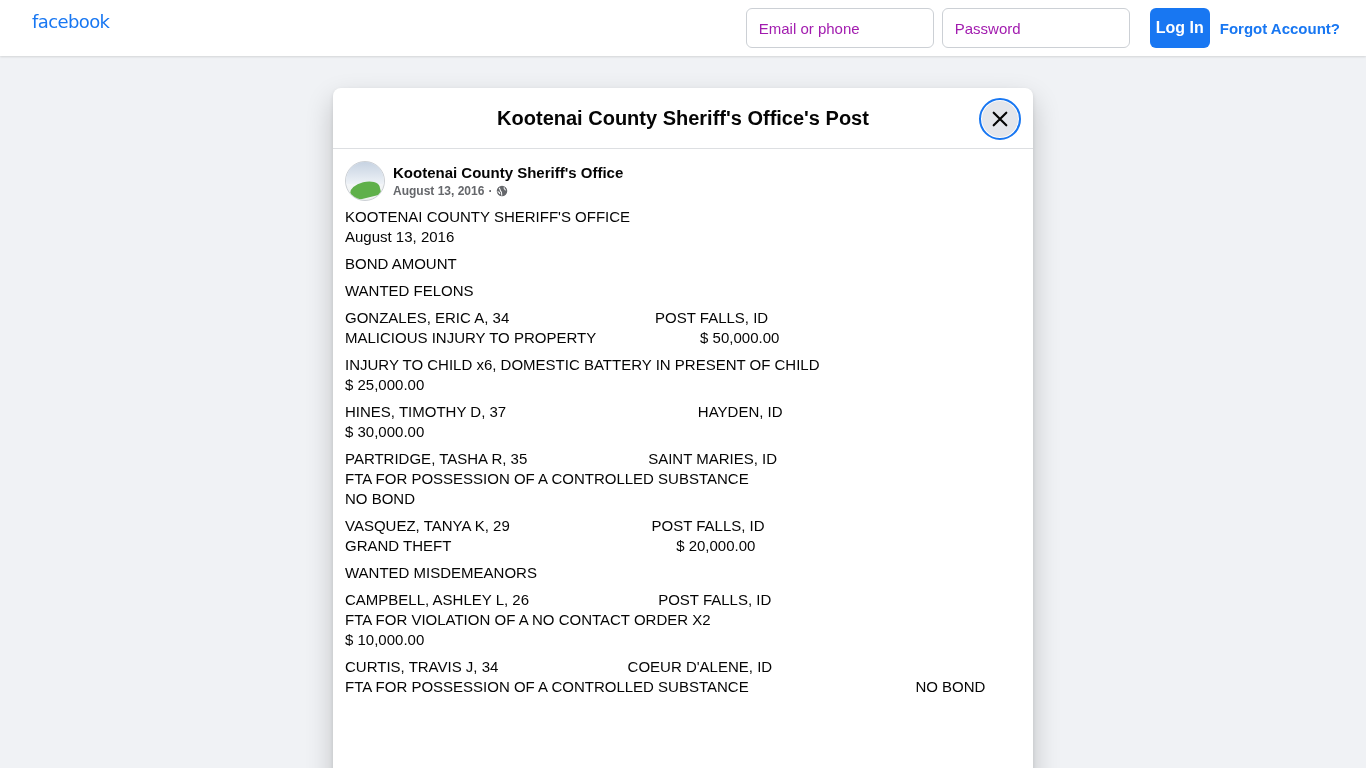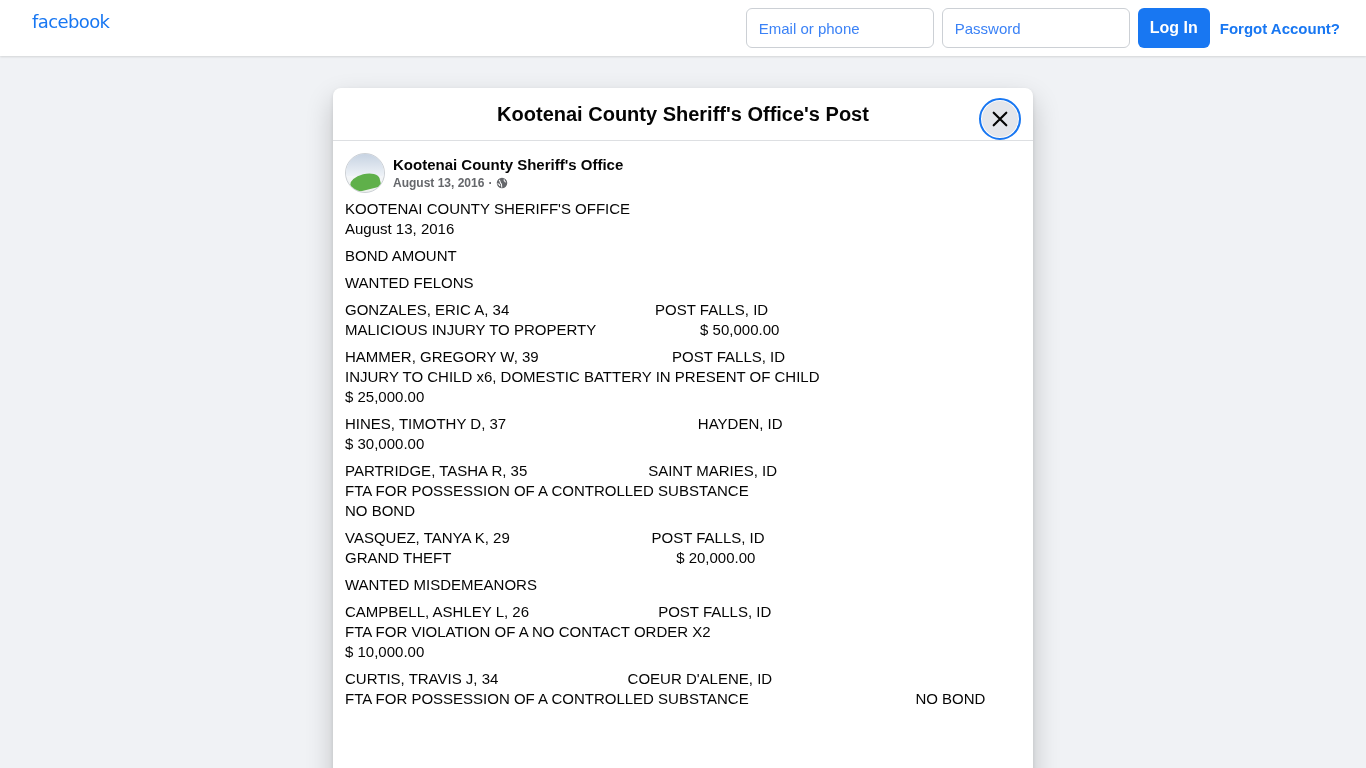--- a/index.html
+++ b/index.html
@@ -2,27 +2,27 @@
 <html><head>
 <meta charset="utf-8">
 <style>
   * { box-sizing: border-box; margin: 0; padding: 0; }
   html, body { width: 1366px; height: 768px; overflow: hidden; }
   body { background: #f0f2f5; font-family: "Liberation Sans", "DejaVu Sans", sans-serif; color: #050505; position: relative; }
 
   .topbar { position: absolute; top: 0; left: 0; width: 1366px; height: 56px; background: #ffffff; box-shadow: 0 1px 2px rgba(0,0,0,0.12); z-index: 2; }
   .logo { position: absolute; left: 32px; top: 11px; font-family: "DejaVu Sans", sans-serif; font-weight: normal; font-size: 18px; color: #1877f2; letter-spacing: -0.6px; }
   .login-form { position: absolute; right: 0; top: 8px; height: 40px; display: flex; align-items: center; }
-  .field { width: 188px; height: 40px; border: 1px solid #ccd0d5; border-radius: 6px; background: #fff; padding: 6px 12px; font-size: 15px; color: #3b82f6; display: flex; align-items: center; margin-right: 8px; font-family: "Liberation Sans", sans-serif; }
+  .field { width: 188px; height: 40px; border: 1px solid #ccd0d5; border-radius: 6px; background: #fff; padding: 6px 12px; font-size: 15px; color: #a21caf; display: flex; align-items: center; margin-right: 8px; font-family: "Liberation Sans", sans-serif; }
   .field.password { width: 188px; }
-  .login-btn { height: 40px; width: 72px; background: #1877f2; color: #fff; border-radius: 6px; font-weight: bold; font-size: 16px; display: flex; align-items: center; justify-content: center; margin-left: 0; margin-right: 10px; }
+  .login-btn { height: 40px; width: 60px; background: #1877f2; color: #fff; border-radius: 6px; font-weight: bold; font-size: 16px; display: flex; align-items: center; justify-content: center; margin-left: 12px; margin-right: 10px; }
   .forgot { color: #1877f2; font-size: 15px; font-weight: bold; margin-right: 26px; }
 
   .modal { position: absolute; left: 333px; top: 88px; width: 700px; height: 700px; background: #fff; border-radius: 8px 8px 0 0; box-shadow: 0 12px 28px rgba(0,0,0,0.2), 0 2px 4px rgba(0,0,0,0.1); overflow: hidden; }
-  .modal-header { height: 53px; border-bottom: 1px solid #dddfe2; display: flex; align-items: center; justify-content: center; position: relative; }
+  .modal-header { height: 61px; border-bottom: 1px solid #dddfe2; display: flex; align-items: center; justify-content: center; position: relative; }
   .modal-title { font-size: 20px; font-weight: bold; color: #050505; }
   .close-btn { position: absolute; right: 12px; top: 10px; width: 42px; height: 42px; border-radius: 50%; background: #e4e6eb; border: 2px solid #1877f2; box-shadow: 0 0 0 1px #fff inset; display: flex; align-items: center; justify-content: center; }
   .close-btn svg { width: 18px; height: 18px; }
 
   .post { padding: 12px 12px 0 12px; }
   .post-head { display: flex; align-items: center; height: 40px; }
   .avatar { width: 40px; height: 40px; border-radius: 50%; overflow: hidden; border: 1px solid #ccd0d5; position: relative; background: linear-gradient(180deg, #dfe6ef 0%, #f4f6f9 55%, #eef2ee 100%); }
   .avatar .hill { position: absolute; left: 4px; bottom: 2px; width: 30px; height: 16px; background: #5fb04a; border-radius: 60% 60% 0 0; transform: rotate(-14deg); }
   .avatar .sky { position: absolute; left: 0; top: 0; width: 40px; height: 22px; background: linear-gradient(180deg, #c7d3e2, #eef2f7); }
   .author { margin-left: 8px; }
@@ -86,21 +86,20 @@
         <span class="line">BOND AMOUNT</span>
       </div>
       <div class="para">
         <span class="line">WANTED FELONS</span>
       </div>
       <div class="para">
         <span class="line">GONZALES, ERIC A, 34                                   POST FALLS, ID</span>
         <span class="line">MALICIOUS INJURY TO PROPERTY                         $ 50,000.00</span>
       </div>
       <div class="para">
-        <span class="line">HAMMER, GREGORY W, 39                                POST FALLS, ID</span>
         <span class="line">INJURY TO CHILD x6, DOMESTIC BATTERY IN PRESENT OF CHILD</span>
         <span class="line">$ 25,000.00</span>
       </div>
       <div class="para">
         <span class="line">HINES, TIMOTHY D, 37                                              HAYDEN, ID</span>
         <span class="line">$ 30,000.00</span>
       </div>
       <div class="para">
         <span class="line">PARTRIDGE, TASHA R, 35                             SAINT MARIES, ID</span>
         <span class="line">FTA FOR POSSESSION OF A CONTROLLED SUBSTANCE</span>

